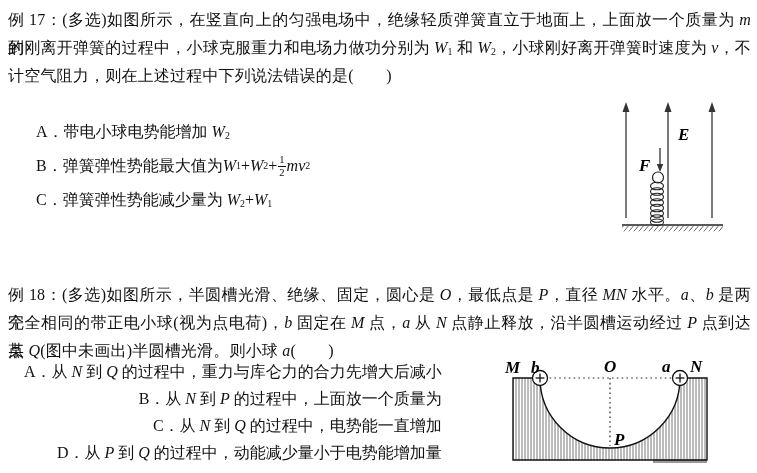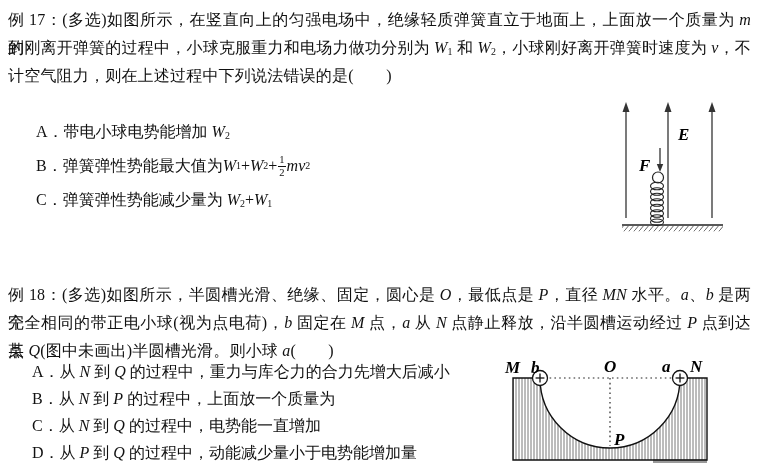--- a/index.html
+++ b/index.html
@@ -92,21 +92,21 @@
     </g>
   </svg>
 </div>
 
 <div class="textblock" style="top:281px;">
   <div class="pline j"><span class="t">例 18：(多选)如图所示，半圆槽光滑、绝缘、固定，圆心是 </span><span class="i">O</span><span class="t">，最低点是 </span><span class="i">P</span><span class="t">，直径 </span><span class="i">MN</span><span class="t"> 水平。</span><span class="i">a</span><span class="t">、</span><span class="i">b</span><span class="t"> 是两个</span></div>
   <div class="pline j"><span class="t">完全相同的带正电小球(视为点电荷)，</span><span class="i">b</span><span class="t"> 固定在 </span><span class="i">M</span><span class="t"> 点，</span><span class="i">a</span><span class="t"> 从 </span><span class="i">N</span><span class="t"> 点静止释放，沿半圆槽运动经过 </span><span class="i">P</span><span class="t"> 点到达某</span></div>
   <div class="pline"><span class="t">点 </span><span class="i">Q</span><span class="t">(图中未画出)半圆槽光滑。则小球 </span><span class="i">a</span><span class="t">(　　)</span></div>
 </div>
 
-<div class="opts opts18" style="left:32px;top:358px;">
+<div class="opts opts18" style="left:24px;top:358px;text-align:right;">
   <div class="opt"><span class="t">A．从 </span><span class="i">N</span><span class="t"> 到 </span><span class="i">Q</span><span class="t"> 的过程中，重力与库仑力的合力先增大后减小</span></div>
   <div class="opt"><span class="t">B．从 </span><span class="i">N</span><span class="t"> 到 </span><span class="i">P</span><span class="t"> 的过程中，上面放一个质量为</span></div>
   <div class="opt"><span class="t">C．从 </span><span class="i">N</span><span class="t"> 到 </span><span class="i">Q</span><span class="t"> 的过程中，电势能一直增加</span></div>
   <div class="opt"><span class="t">D．从 </span><span class="i">P</span><span class="t"> 到 </span><span class="i">Q</span><span class="t"> 的过程中，动能减少量小于电势能增加量</span></div>
 </div>
 
 <div class="diagram" style="left:503px;top:356px;">
   <svg width="252" height="115" viewBox="0 0 252 115">
     <defs>
       <pattern id="vh" width="3" height="8" patternUnits="userSpaceOnUse">

